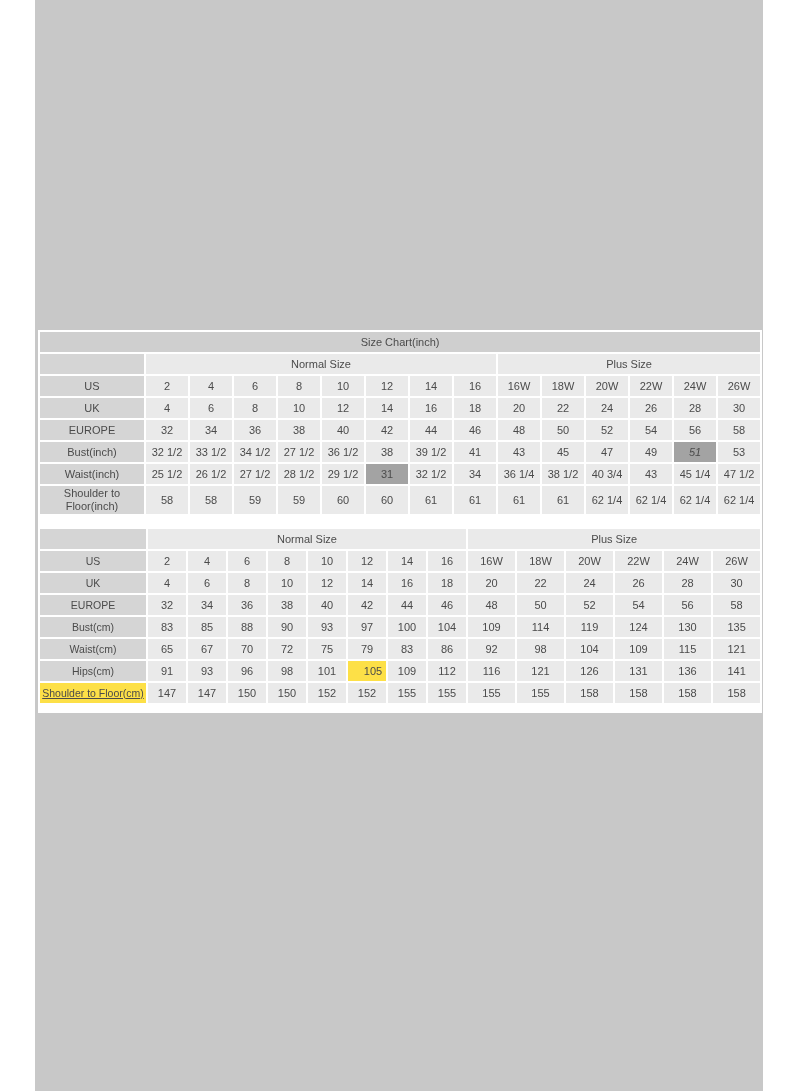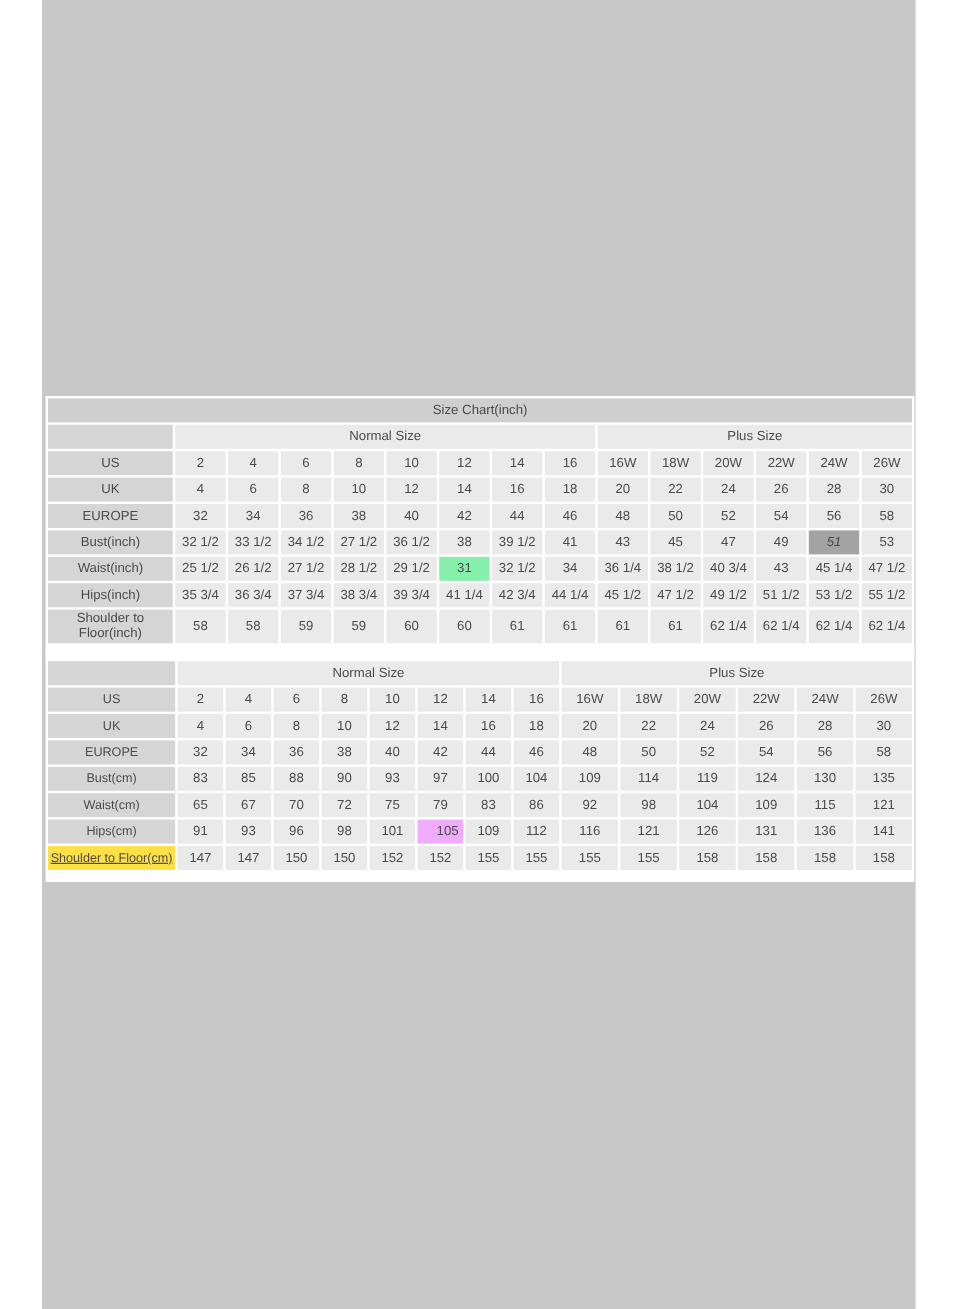--- a/index.html
+++ b/index.html
@@ -147,46 +147,29 @@
           <td class="data-cell" style="background: #a3a3a3; color: rgb(75, 75, 75); font-style: italic;">51</td>
           <td class="data-cell" style="background: rgb(234, 234, 234); color: rgb(75, 75, 75);">53</td>
         </tr>
         <tr>
           <td class="label-cell" style="background: rgb(213, 213, 213); color: rgb(75, 75, 75);">Waist(inch)</td>
           <td class="data-cell" style="background: rgb(234, 234, 234); color: rgb(75, 75, 75);">25 1/2</td>
           <td class="data-cell" style="background: rgb(234, 234, 234); color: rgb(75, 75, 75);">26 1/2</td>
           <td class="data-cell" style="background: rgb(234, 234, 234); color: rgb(75, 75, 75);">27 1/2</td>
           <td class="data-cell" style="background: rgb(234, 234, 234); color: rgb(75, 75, 75);">28 1/2</td>
           <td class="data-cell" style="background: rgb(234, 234, 234); color: rgb(75, 75, 75);">29 1/2</td>
-          <td class="data-cell" style="background: #86efac; color: rgb(75, 75, 75);">31</td>
+          <td class="data-cell" style="background: #a3a3a3; color: rgb(75, 75, 75);">31</td>
           <td class="data-cell" style="background: rgb(234, 234, 234); color: rgb(75, 75, 75);">32 1/2</td>
           <td class="data-cell" style="background: rgb(234, 234, 234); color: rgb(75, 75, 75);">34</td>
           <td class="data-cell" style="background: rgb(234, 234, 234); color: rgb(75, 75, 75);">36 1/4</td>
           <td class="data-cell" style="background: rgb(234, 234, 234); color: rgb(75, 75, 75);">38 1/2</td>
           <td class="data-cell" style="background: rgb(234, 234, 234); color: rgb(75, 75, 75);">40 3/4</td>
           <td class="data-cell" style="background: rgb(234, 234, 234); color: rgb(75, 75, 75);">43</td>
           <td class="data-cell" style="background: rgb(234, 234, 234); color: rgb(75, 75, 75);">45 1/4</td>
           <td class="data-cell" style="background: rgb(234, 234, 234); color: rgb(75, 75, 75);">47 1/2</td>
-        </tr>
-        <tr>
-          <td class="label-cell" style="background: rgb(213, 213, 213); color: rgb(75, 75, 75);">Hips(inch)</td>
-          <td class="data-cell" style="background: rgb(234, 234, 234); color: rgb(75, 75, 75);">35 3/4</td>
-          <td class="data-cell" style="background: rgb(234, 234, 234); color: rgb(75, 75, 75);">36 3/4</td>
-          <td class="data-cell" style="background: rgb(234, 234, 234); color: rgb(75, 75, 75);">37 3/4</td>
-          <td class="data-cell" style="background: rgb(234, 234, 234); color: rgb(75, 75, 75);">38 3/4</td>
-          <td class="data-cell" style="background: rgb(234, 234, 234); color: rgb(75, 75, 75);">39 3/4</td>
-          <td class="data-cell" style="background: rgb(234, 234, 234); color: rgb(75, 75, 75);">41 1/4</td>
-          <td class="data-cell" style="background: rgb(234, 234, 234); color: rgb(75, 75, 75);">42 3/4</td>
-          <td class="data-cell" style="background: rgb(234, 234, 234); color: rgb(75, 75, 75);">44 1/4</td>
-          <td class="data-cell" style="background: rgb(234, 234, 234); color: rgb(75, 75, 75);">45 1/2</td>
-          <td class="data-cell" style="background: rgb(234, 234, 234); color: rgb(75, 75, 75);">47 1/2</td>
-          <td class="data-cell" style="background: rgb(234, 234, 234); color: rgb(75, 75, 75);">49 1/2</td>
-          <td class="data-cell" style="background: rgb(234, 234, 234); color: rgb(75, 75, 75);">51 1/2</td>
-          <td class="data-cell" style="background: rgb(234, 234, 234); color: rgb(75, 75, 75);">53 1/2</td>
-          <td class="data-cell" style="background: rgb(234, 234, 234); color: rgb(75, 75, 75);">55 1/2</td>
         </tr>
         <tr>
           <td class="label-cell" style="background: rgb(213, 213, 213); color: rgb(75, 75, 75);">Shoulder to Floor(inch)</td>
           <td class="data-cell" style="background: rgb(234, 234, 234); color: rgb(75, 75, 75);">58</td>
           <td class="data-cell" style="background: rgb(234, 234, 234); color: rgb(75, 75, 75);">58</td>
           <td class="data-cell" style="background: rgb(234, 234, 234); color: rgb(75, 75, 75);">59</td>
           <td class="data-cell" style="background: rgb(234, 234, 234); color: rgb(75, 75, 75);">59</td>
           <td class="data-cell" style="background: rgb(234, 234, 234); color: rgb(75, 75, 75);">60</td>
           <td class="data-cell" style="background: rgb(234, 234, 234); color: rgb(75, 75, 75);">60</td>
           <td class="data-cell" style="background: rgb(234, 234, 234); color: rgb(75, 75, 75);">61</td>
@@ -310,21 +293,21 @@
           <td class="data-cell" style="background: rgb(234, 234, 234); color: rgb(75, 75, 75);">115</td>
           <td class="data-cell" style="background: rgb(234, 234, 234); color: rgb(75, 75, 75);">121</td>
         </tr>
         <tr>
           <td class="label-cell" style="background: rgb(213, 213, 213); color: rgb(75, 75, 75);">Hips(cm)</td>
           <td class="data-cell" style="background: rgb(234, 234, 234); color: rgb(75, 75, 75);">91</td>
           <td class="data-cell" style="background: rgb(234, 234, 234); color: rgb(75, 75, 75);">93</td>
           <td class="data-cell" style="background: rgb(234, 234, 234); color: rgb(75, 75, 75);">96</td>
           <td class="data-cell" style="background: rgb(234, 234, 234); color: rgb(75, 75, 75);">98</td>
           <td class="data-cell" style="background: rgb(234, 234, 234); color: rgb(75, 75, 75);">101</td>
-          <td class="data-cell" style="background: #f0abfc; color: rgb(75, 75, 75); padding-left: 13px;">105</td>
+          <td class="data-cell" style="background: #fde047; color: rgb(75, 75, 75); padding-left: 13px;">105</td>
           <td class="data-cell" style="background: rgb(234, 234, 234); color: rgb(75, 75, 75);">109</td>
           <td class="data-cell" style="background: rgb(234, 234, 234); color: rgb(75, 75, 75);">112</td>
           <td class="data-cell" style="background: rgb(234, 234, 234); color: rgb(75, 75, 75);">116</td>
           <td class="data-cell" style="background: rgb(234, 234, 234); color: rgb(75, 75, 75);">121</td>
           <td class="data-cell" style="background: rgb(234, 234, 234); color: rgb(75, 75, 75);">126</td>
           <td class="data-cell" style="background: rgb(234, 234, 234); color: rgb(75, 75, 75);">131</td>
           <td class="data-cell" style="background: rgb(234, 234, 234); color: rgb(75, 75, 75);">136</td>
           <td class="data-cell" style="background: rgb(234, 234, 234); color: rgb(75, 75, 75);">141</td>
         </tr>
         <tr>

